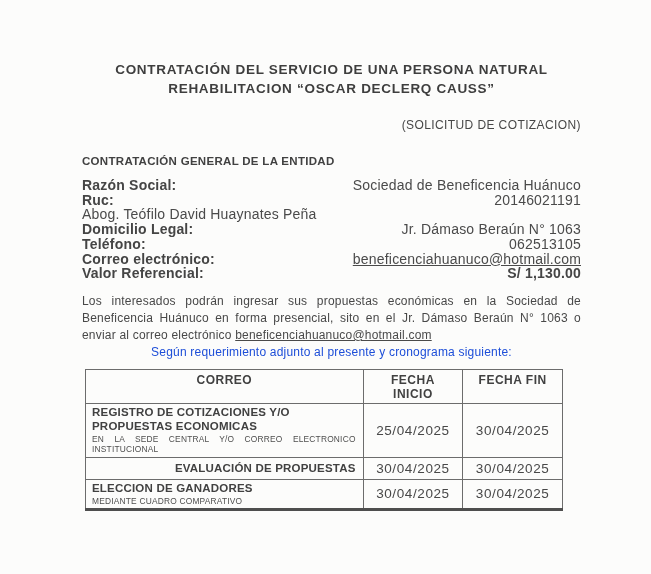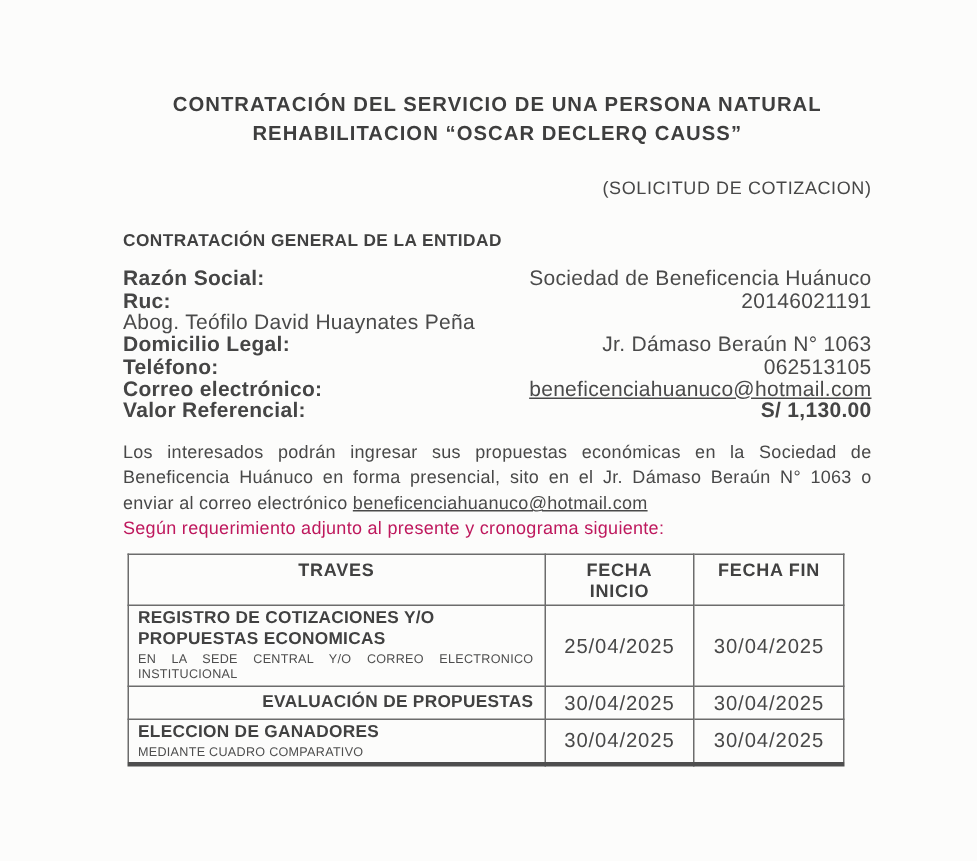--- a/index.html
+++ b/index.html
@@ -32,21 +32,21 @@
   .info-label{width:152px;flex:0 0 152px;font-weight:bold;letter-spacing:0.2px;color:#454545;}
   .info-value{letter-spacing:0.2px;}
   .underlined{text-decoration:underline;color:#4a4a4a;cursor:pointer;}
   .bold-value{font-weight:bold;color:#454545;margin-left:12px;}
 
   
   .body-paragraph{
     margin:12px 0 0 0;font-size:12px;line-height:17px;
     text-align:justify;letter-spacing:0.2px;color:#484848;
   }
-  .cronograma-line{margin:0;font-size:12px;line-height:17px;letter-spacing:0.2px;color:#be185d;}
+  .cronograma-line{margin:0;font-size:12px;line-height:17px;letter-spacing:0.2px;color:#1d4ed8;text-align:center;}
 
   
   table.schedule{
     margin:8px 0 0 3px;width:478px;border-collapse:collapse;
     border:1.5px solid #5f5f5f;border-bottom:3px solid #4e4e4e;
     table-layout:fixed;
   }
   table.schedule th,table.schedule td{border:1px solid #6c6c6c;}
   th.h-cell{
     font-size:12px;font-weight:bold;text-align:center;vertical-align:top;
@@ -112,21 +112,21 @@
   <p class="cronograma-line">Según requerimiento adjunto al presente y cronograma siguiente:</p>
 
   <table class="schedule">
     <colgroup>
       <col style="width:58.2%">
       <col style="width:20.9%">
       <col style="width:20.9%">
     </colgroup>
     <tbody>
         <tr class="header-row">
-      <th class="h-cell">TRAVES</th>
+      <th class="h-cell">CORREO</th>
       <th class="h-cell"><span class="wrap-narrow">FECHA INICIO</span></th>
       <th class="h-cell">FECHA FIN</th>
     </tr>
     <tr class="r2">
       <td class="stage-cell">
         <div class="stage-name">REGISTRO DE COTIZACIONES Y/O PROPUESTAS ECONOMICAS</div>
         <div class="stage-detail">EN LA SEDE CENTRAL Y/O CORREO ELECTRONICO INSTITUCIONAL</div>
       </td>
       <td class="date-cell">25/04/2025</td>
       <td class="date-cell">30/04/2025</td>

